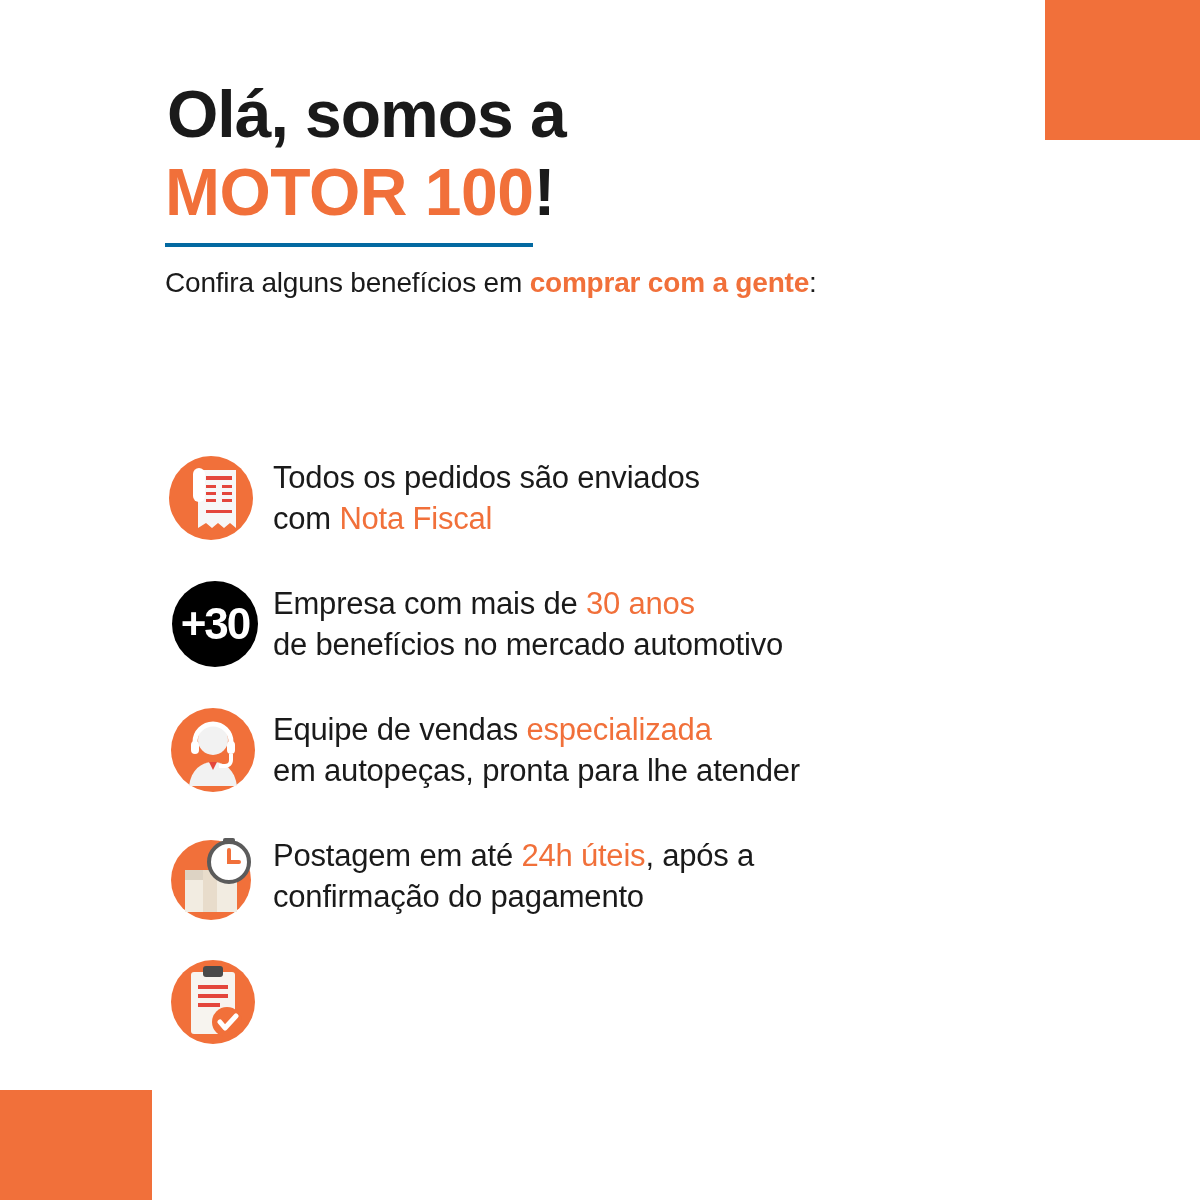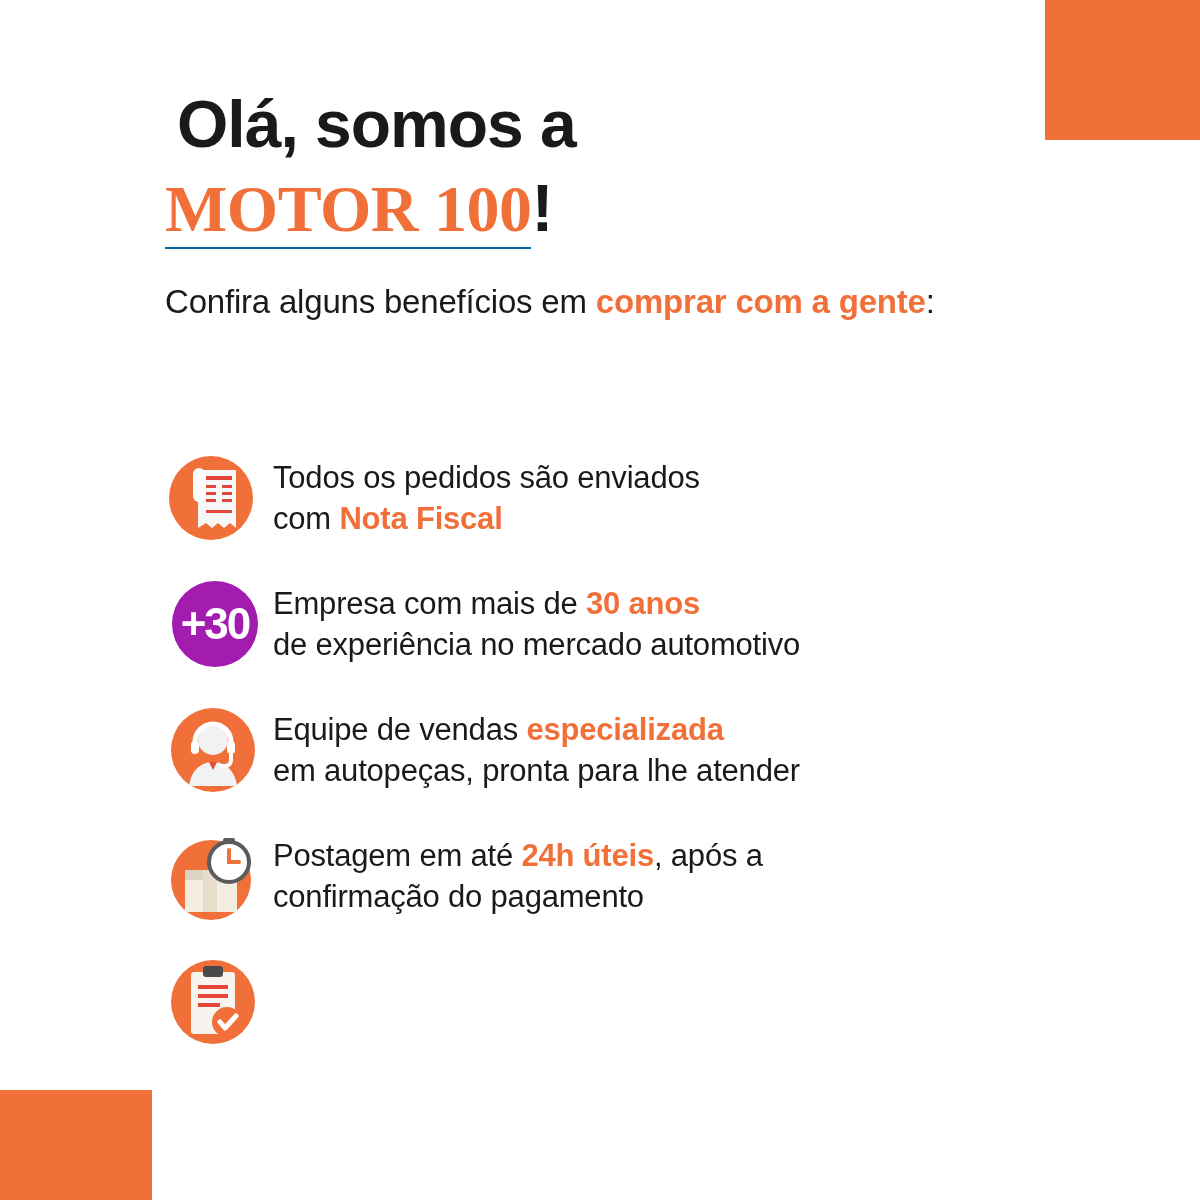--- a/index.html
+++ b/index.html
@@ -39,51 +39,50 @@
     left: 165px;
     top: 78px;
     width: 950px;
   }
   .headline-1 {
     font-size: 66px;
     font-weight: bold;
     color: #1a1a1a;
     letter-spacing: -1px;
     line-height: 1.05;
-    margin: 12px;
+    margin: 2px;
   }
   .headline-2 {
     font-size: 66px;
     font-weight: bold;
     color: #1a1a1a;
     letter-spacing: -0.5px;
     line-height: 1.15;
     margin: 6px 0 0 0;
     white-space: nowrap;
   }
   .brand {
     color: #f1703a;
-    border-bottom: 2px solid #0369a1;
-    padding-bottom: 2px;
-    font-family: Liberation Serif, serif;
+    border-bottom: 4px solid #0369a1;
+    padding-bottom: 14px;
   }
   .bang {
     color: #1a1a1a;
   }
 
   .intro {
     margin-top: 38px;
     font-size: 33px;
     color: #1a1a1a;
     line-height: 1.38;
     letter-spacing: -0.2px;
   }
   .benefits-line {
     margin-top: 36px;
-    font-size: 33px;
+    font-size: 28px;
     color: #1a1a1a;
     letter-spacing: -0.2px;
   }
   .benefits-line .hl {
     color: #f1703a;
     font-weight: bold;
   }
 
   
   .benefits {
@@ -109,29 +108,29 @@
   }
   .benefit-text {
     font-size: 31px;
     color: #1a1a1a;
     line-height: 1.33;
     letter-spacing: -0.2px;
     padding-left: 8px;
   }
   .benefit-text .hl {
     color: #f1703a;
-    font-weight: bold;
+    font-weight: normal;
     text-align: center;
   }
 
   .circle {
     width: 86px;
     height: 86px;
     border-radius: 50%;
-    background: #a21caf;
+    background: #000000;
     display: flex;
     align-items: center;
     justify-content: center;
     position: relative;
     text-align: center;
   }
   .badge-30 {
     color: #ffffff;
     font-weight: bold;
     font-size: 44px;
@@ -182,21 +181,21 @@
   </div>
 
   <div class="benefit-row">
     <div class="benefit-icon">
       <div class="circle">
         <span class="badge-30">+30</span>
       </div>
     </div>
     <div class="benefit-text">
       <div><span>Empresa com mais de </span><span class="hl">30 anos</span></div>
-      <div>de experiência no mercado automotivo</div>
+      <div>de benefícios no mercado automotivo</div>
     </div>
   </div>
 
   <div class="benefit-row">
     <div class="benefit-icon">
       <svg width="100" height="100" viewBox="0 0 100 100" aria-hidden="true">
         <circle cx="48" cy="50" r="42" fill="#f1703a"></circle>
         <circle cx="48" cy="40" r="15" fill="#f2f2f2"></circle>
         <path d="M24 86 c2-16 12-24 24-24 s22 8 24 24 z" fill="#f2f2f2"></path>
         <path d="M30 42 a18 18 0 0 1 36 0" fill="none" stroke="#ffffff" stroke-width="5"></path>

